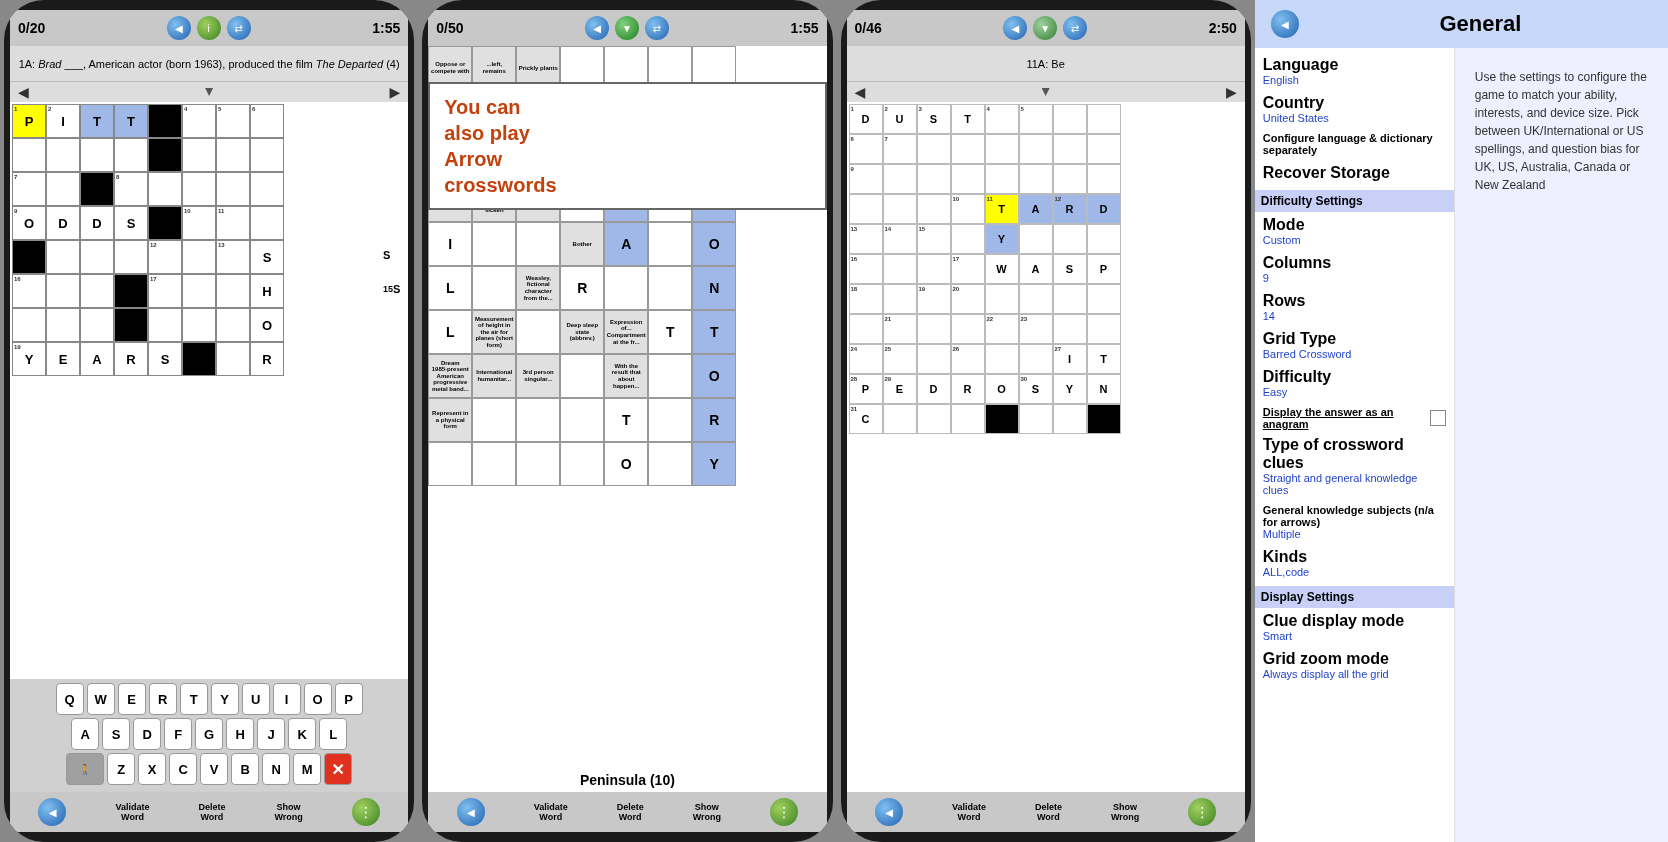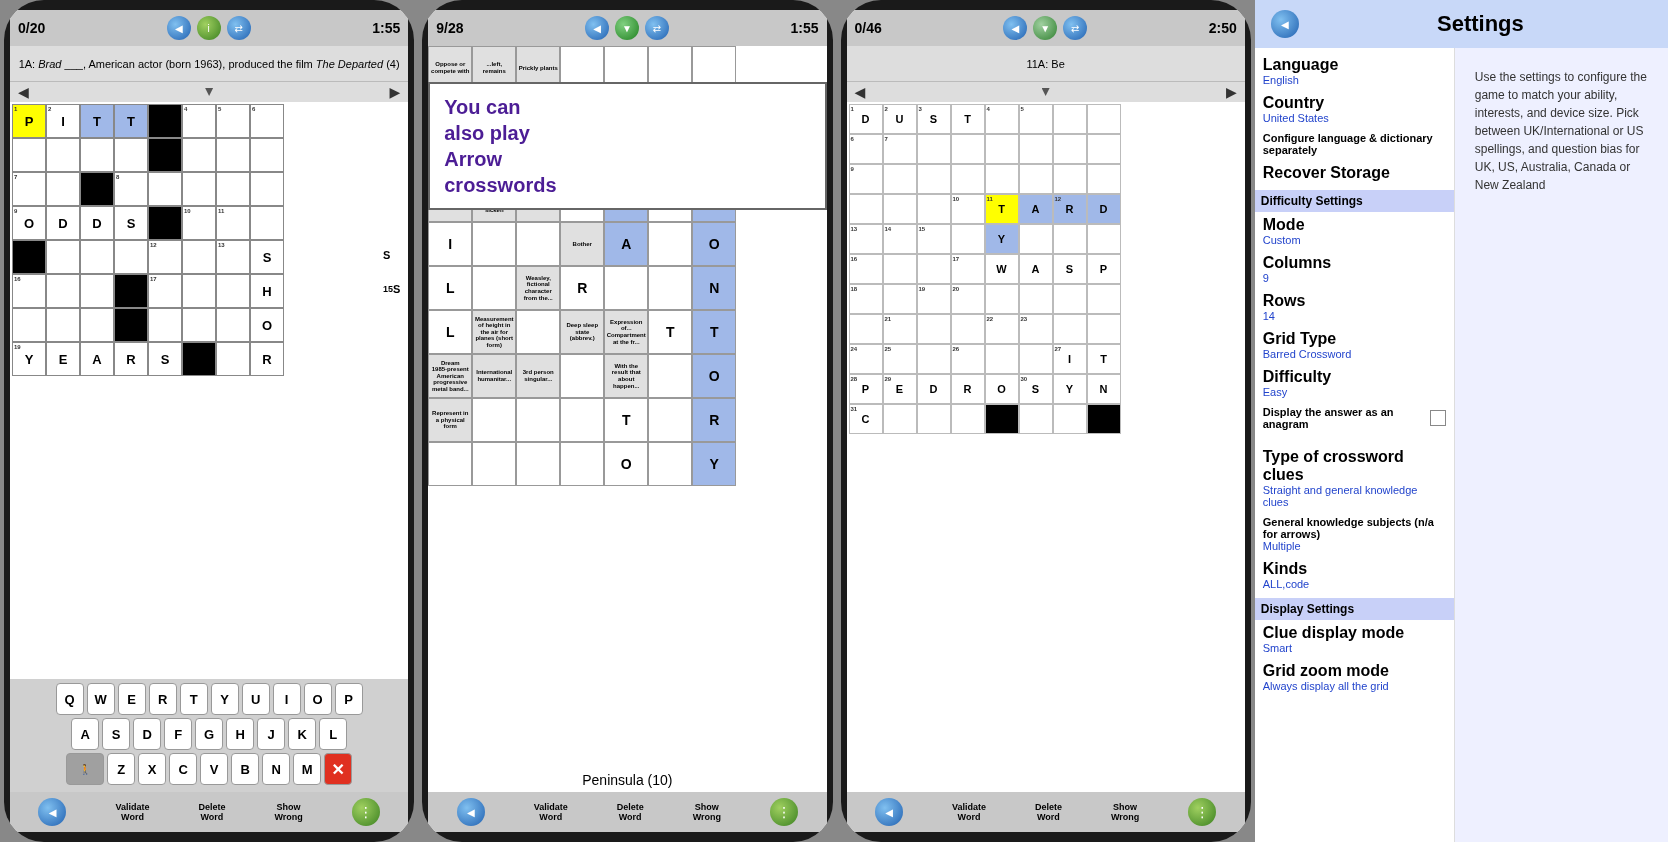--- a/index.html
+++ b/index.html
@@ -254,21 +254,22 @@
       color: #000;
     }
     .settings-value {
       font-size: 11px;
       color: #2244cc;
     }
     .settings-checkbox-row {
       display: flex;
       align-items: center;
       justify-content: space-between;
-      margin-bottom: 18px;
+      margin-bottom: 6px;
+      text-decoration: underline;
     }
     .settings-checkbox {
       width: 16px;
       height: 16px;
       border: 1px solid #888;
       background: #fff;
     }
     .arrow-cell {
       border: 0.5px solid #999;
       display: flex;
@@ -294,21 +295,21 @@
       position: absolute;
       top: 36px;
       left: 0;
       right: 0;
       background: #fff;
       border: 2px solid #666;
       padding: 10px 14px;
       font-size: 20px;
       font-weight: bold;
       line-height: 1.3;
-      color: #4c1d95;
+      color: #c2410c;
       z-index: 10;
       text-align: left;
     }
     .barred-cell {
       border: 0.5px solid #bbb;
       display: flex;
       align-items: center;
       justify-content: center;
       font-size: 11px;
       font-weight: bold;
@@ -566,21 +567,21 @@
         </div>
       <div class="circle-btn" style="width:28px;height:28px;font-size:14px;">⋮</div>
     </div>
   </div>
 </div>
 
 <div class="phone">
   <div class="phone-screen">
 
     <div class="top-bar">
-      <span class="score">9/28</span>
+      <span class="score">0/50</span>
       <div class="top-icons">
         <div class="circle-btn blue">◀</div>
         <div class="circle-btn" style="background:radial-gradient(circle at 35% 35%,#80d080,#208020);">▼</div>
         <div class="circle-btn blue">⇄</div>
       </div>
       <span class="timer">1:55</span>
     </div>
 
     <div class="grid-area" style="background:#fff;">
 
@@ -666,21 +667,21 @@
           <div class="arrow-cell"></div>
           <div class="arrow-cell"></div>
           <div class="arrow-cell"></div>
           <div class="arrow-cell"></div>
           <div class="arrow-cell" style="font-size:14px;font-weight:bold;">O</div>
           <div class="arrow-cell"></div>
           <div class="arrow-cell blue-hi" style="font-size:14px;font-weight:bold;">Y</div>
         </div>
       </div>
 
-      <div style="position:absolute;bottom:4px;left:0;right:0;text-align:center;font-size:14px;font-weight:normal;">Peninsula (10)</div>
+      <div style="position:absolute;bottom:4px;left:0;right:0;text-align:center;font-size:14px;font-weight:bold;">Peninsula (10)</div>
     </div>
 
     <div class="bottom-bar">
       <div class="circle-btn blue" style="width:28px;height:28px;">◀</div>
       <div class="bottom-btn">
           <span>Validate</span>
           <span>Word</span>
         </div>
       <div class="bottom-btn">
           <span>Delete</span>
@@ -886,21 +887,21 @@
         </div>
       <div class="circle-btn" style="width:28px;height:28px;font-size:14px;">⋮</div>
     </div>
   </div>
 </div>
 
 <div class="settings-panel">
 
   <div class="settings-header">
     <div class="circle-btn blue" style="width:28px;height:28px;">◀</div>
-    <span class="settings-title">Settings</span>
+    <span class="settings-title">General</span>
   </div>
 
   <div class="settings-body">
 
     <div class="settings-left">
 
       <div class="settings-row">
         <div class="settings-label">Language</div>
         <div class="settings-value">English</div>
       </div>

